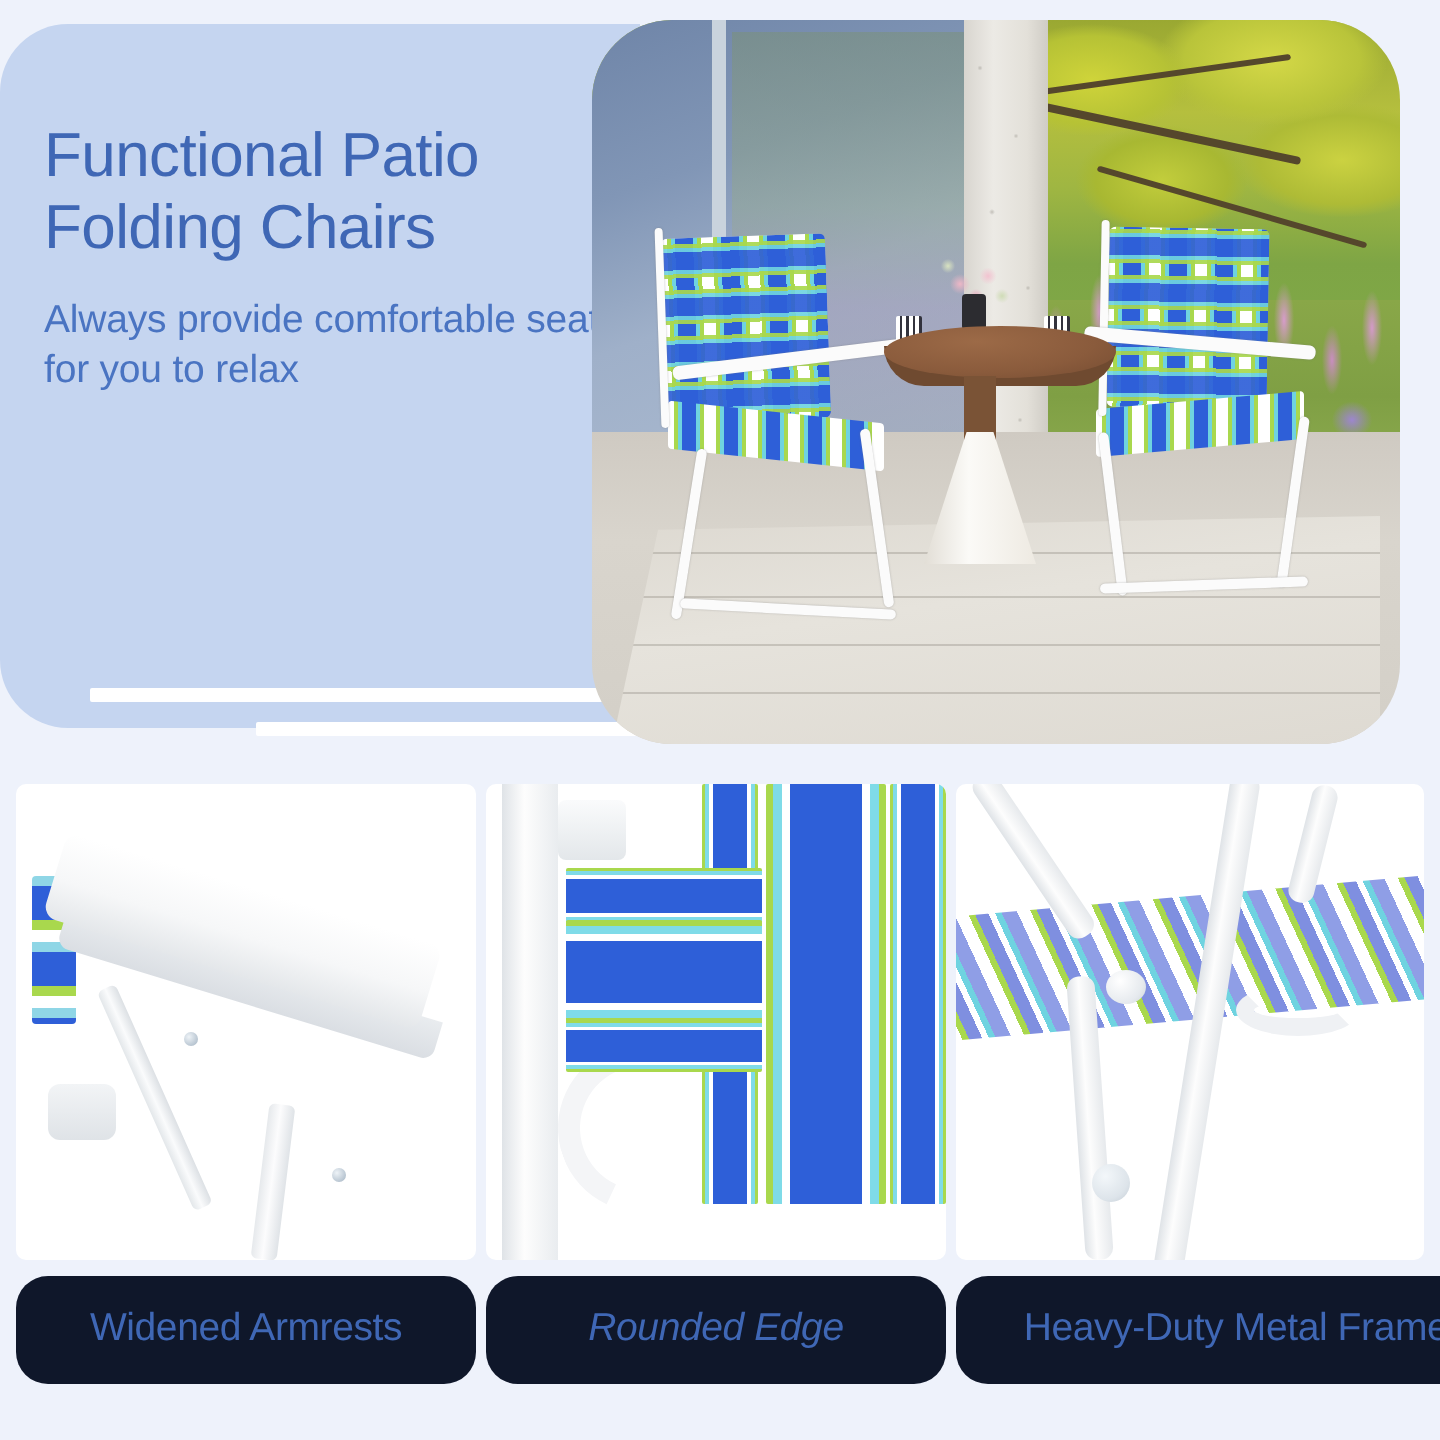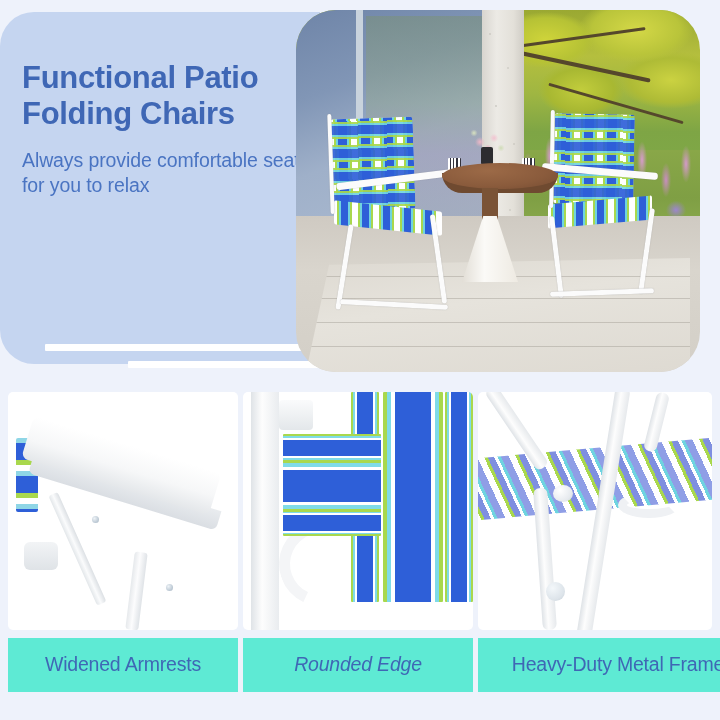--- a/index.html
+++ b/index.html
@@ -16,21 +16,21 @@
 
   #headline-panel {
     position:absolute; left:0; top:12px; width:320px; height:352px;
     background:#c5d5f0;
     border-top-left-radius:34px;
     border-bottom-left-radius:34px;
   }
 
   #headline-text { position:absolute; left:22px; top:48px; width:290px; }
   #headline-title {
-    font-size:31px; font-weight:bold; line-height:1.16;
+    font-size:31px; font-weight:normal; line-height:1.16;
     color:#3f67b5; letter-spacing:-0.3px;
   }
   #headline-sub {
     margin-top:16px;
     font-size:19.5px; line-height:1.30; color:#4a74c2; letter-spacing:-0.1px;
   }
 
   .deco-bar { position:absolute; height:7px; background:#ffffff; border-radius:1px; }
   #deco-bar-1 { left:45px; top:344px; width:330px; }
   #deco-bar-2 { left:128px; top:361px; width:250px; }
@@ -170,21 +170,21 @@
     box-shadow:0 0 1px rgba(120,120,120,0.5); }
 
   
   .detail-card { position:absolute; top:392px; width:230px; height:238px;
     background:#ffffff; border-radius:5px; overflow:hidden; }
   #detail-card-1 { left:8px; }
   #detail-card-2 { left:243px; }
   #detail-card-3 { left:478px; width:234px; }
 
   .caption-box { position:absolute; top:638px; height:54px;
-    background:#5eead4; border-radius:0;
+    background:#0f172a; border-radius:16px;
     display:flex; align-items:center; justify-content:center; text-align:center;
     padding:0 8px; }
   #caption-1 { left:8px; width:230px; }
   #caption-2 { left:243px; width:230px;font-style:italic; }
   #caption-3 { left:478px; width:280px; }
   .caption-text { font-size:19.5px; color:#3f67b5; line-height:1.12; letter-spacing:-0.2px; }
 
   
   #d1-armrest { position:absolute; left:16px; top:14px; width:206px; height:200px;
     background:transparent; }

